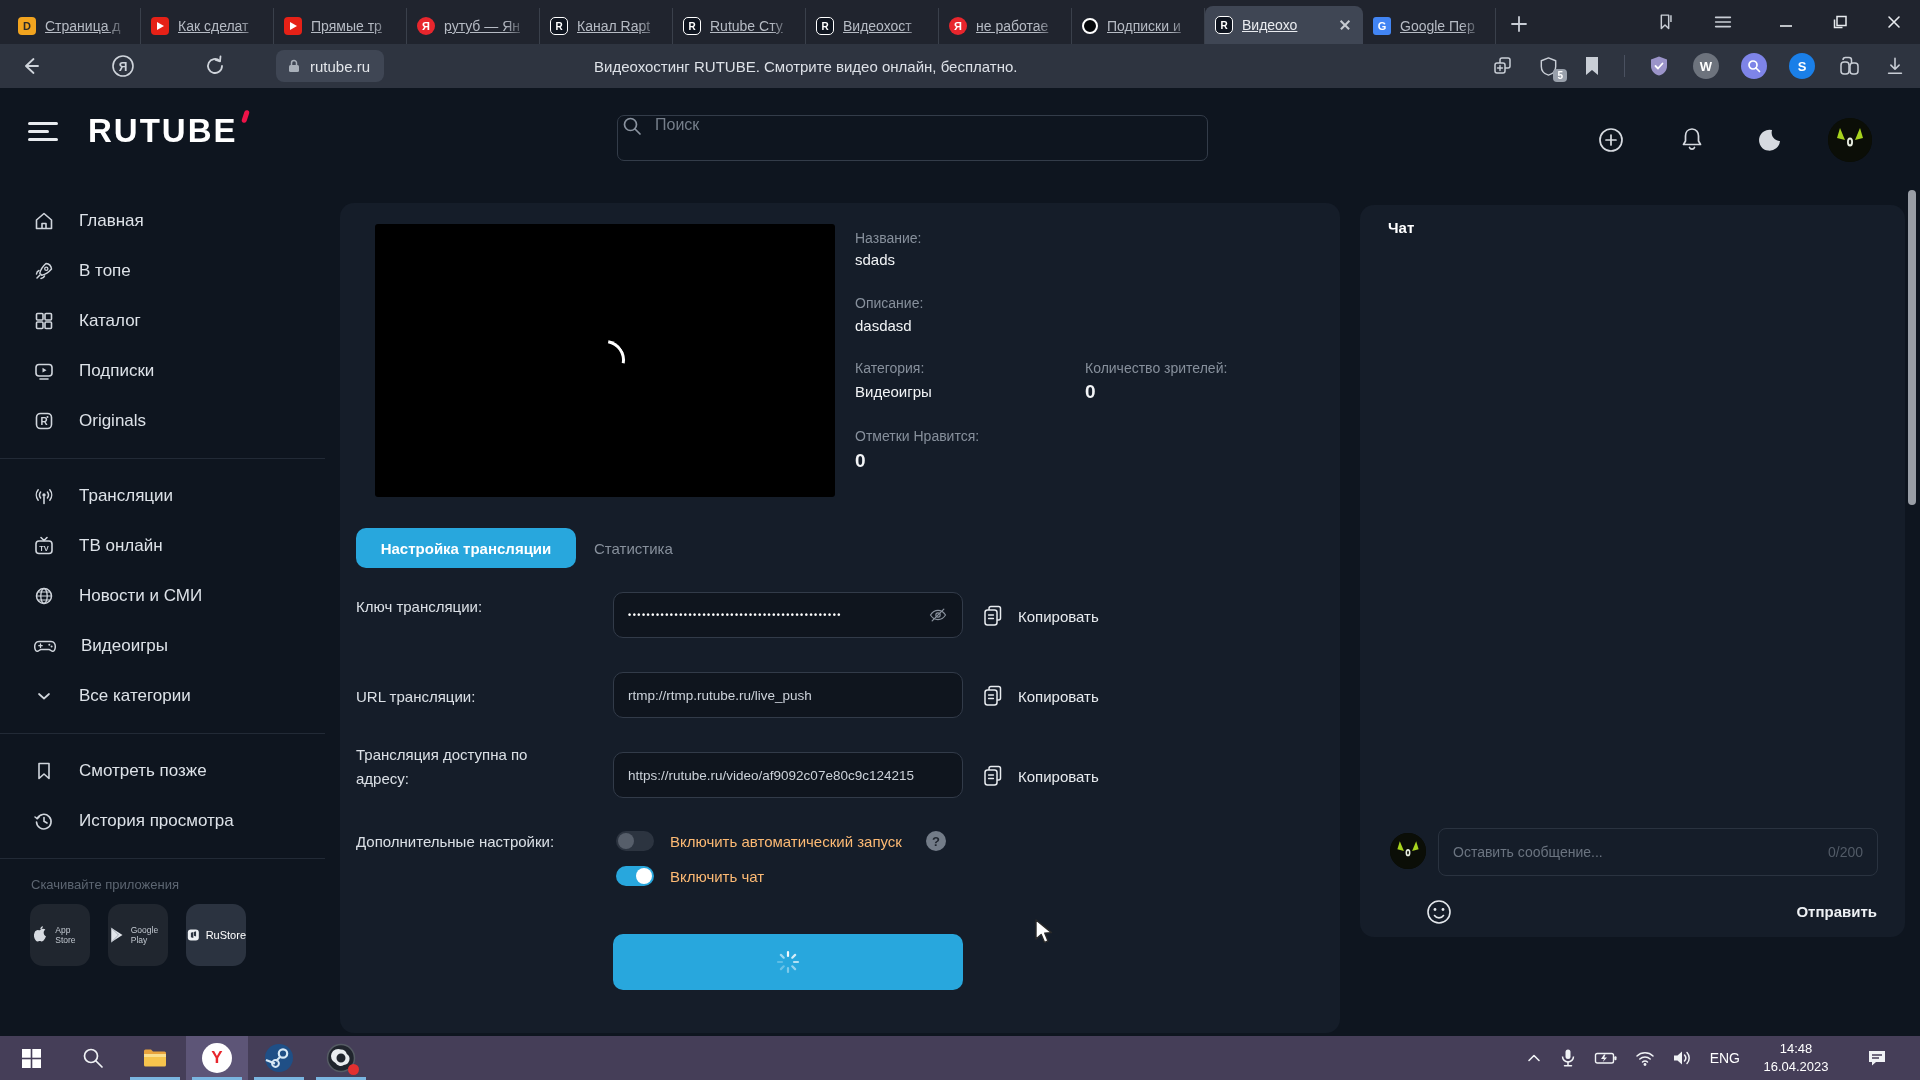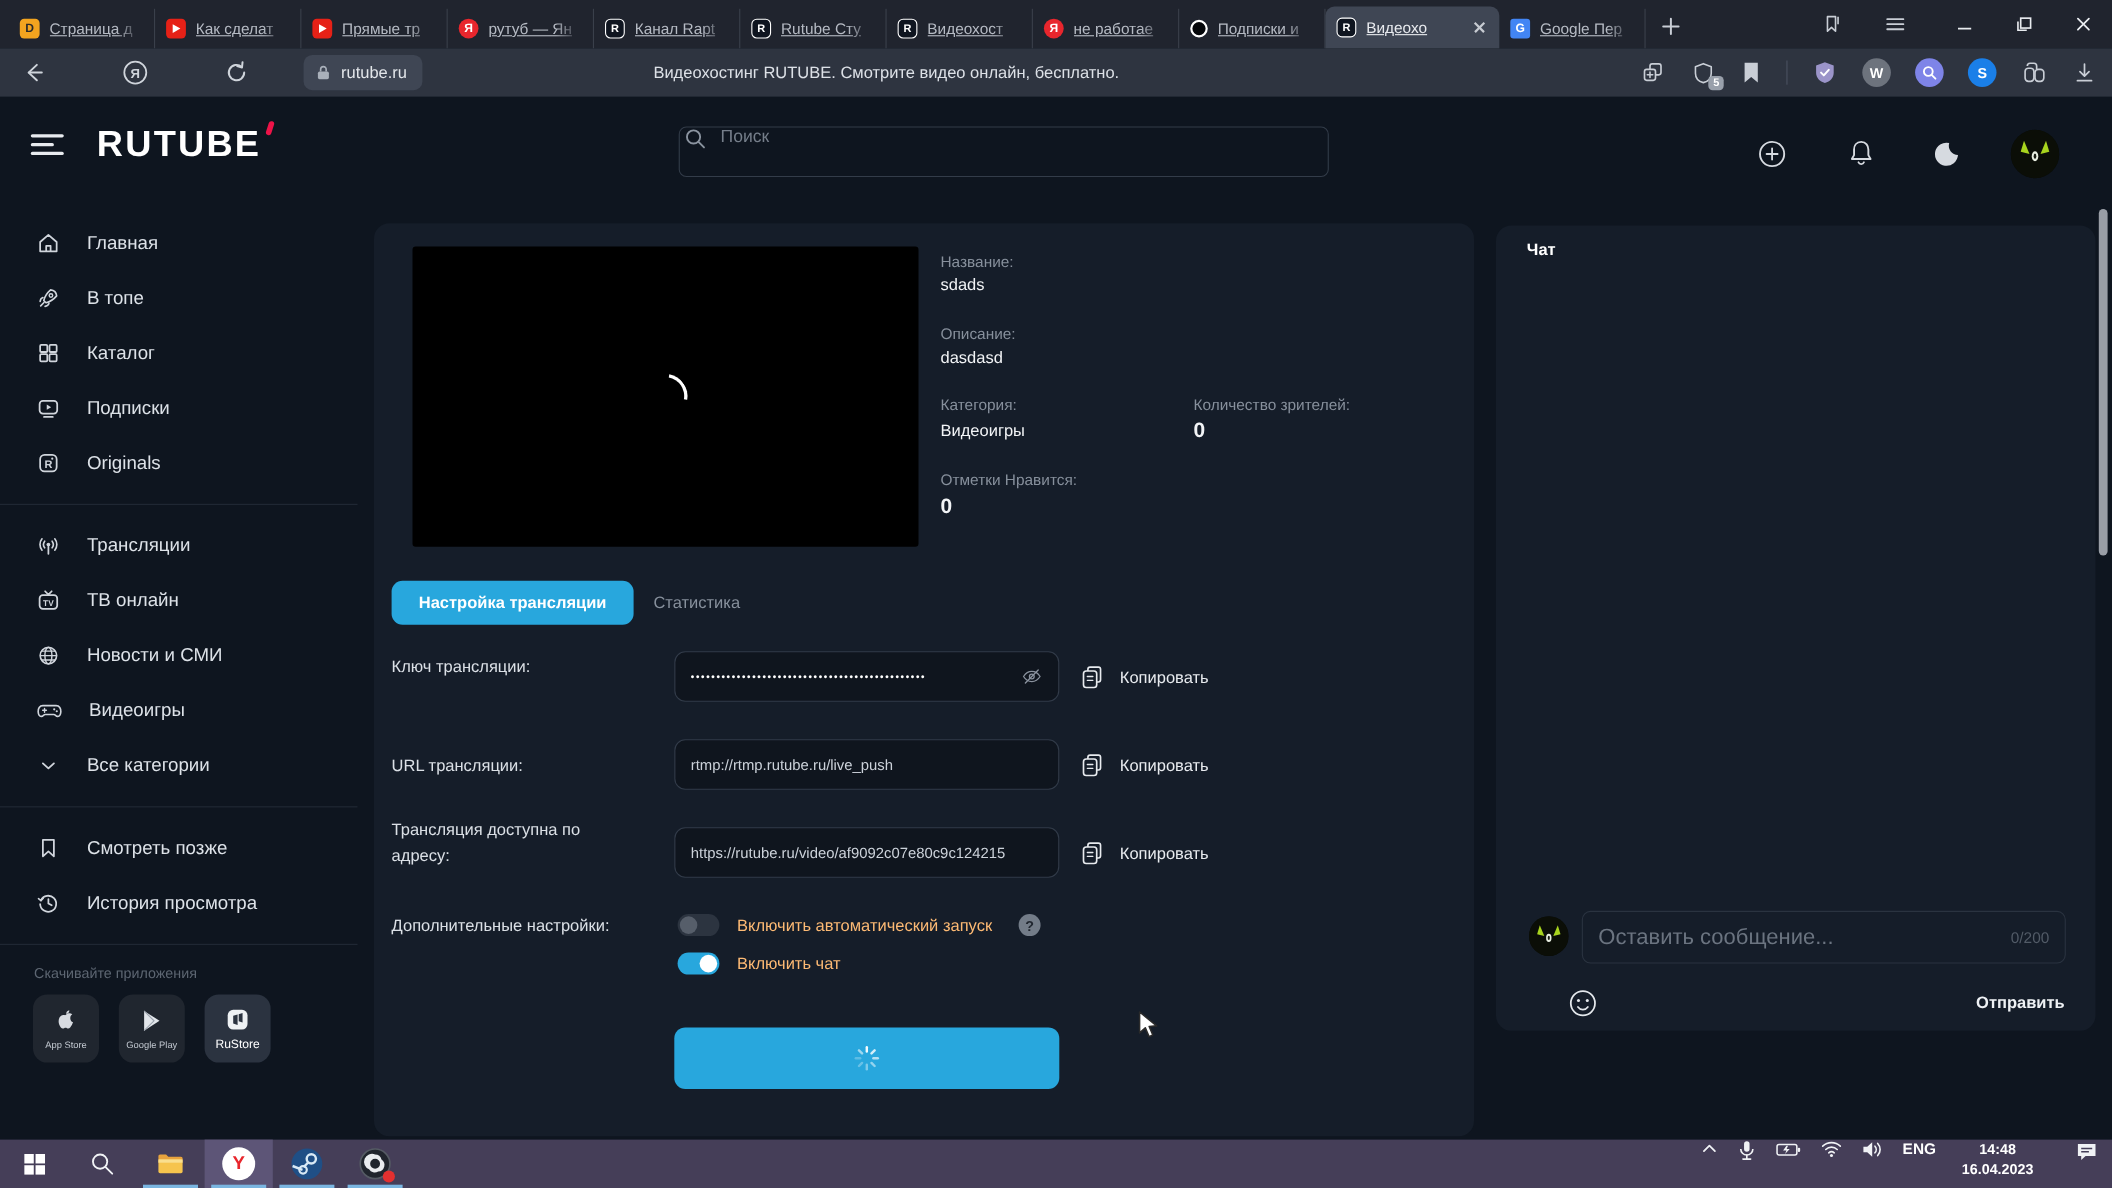--- a/index.html
+++ b/index.html
@@ -76,21 +76,21 @@
   .avatar { position:absolute; left:1828px; top:30px; width:44px; height:44px; border-radius:50%; overflow:hidden; background:#0a0c08; }
 
   
   .sidebar { position:absolute; top:88px; left:0; width:325px; bottom:0; padding-top:20px; }
   .side-item { height:50px; display:flex; align-items:center; padding-left:32px; gap:23px;
     color:#dde2e8; font-size:17px; cursor:pointer; }
   .side-item svg { flex:none; }
   .side-div { height:1px; background:#222a36; margin:12px 0; }
   .apps-title { color:#5d6672; font-size:13px; padding-left:31px; margin:18px 0 12px; }
   .apps-row { display:flex; gap:18px; padding-left:30px; }
-  .app-badge { width:60px; height:62px; border-radius:13px; background:#20262f; display:flex; flex-direction:column;
+  .app-badge { width:60px; height:62px; border-radius:13px; background:#20262f; display:flex; flex-direction:row;
     align-items:center; justify-content:center; gap:5px; color:#c2c8d0; font-size:8.5px; }
   .app-badge.rustore { background:#2b3340; color:#fff; font-size:11px; }
 
   
   .card { position:absolute; left:340px; top:115px; width:1000px; height:830px; background:#151d29; border-radius:14px; }
   .player { position:absolute; left:35px; top:21px; width:460px; height:273px; background:#000; border-radius:3px; }
   .spin-arc { position:absolute; left:210px; top:116px; width:40px; height:40px; border-radius:50%;
     border:3px solid transparent; border-right-color:#fff; transform:rotate(-35deg); }
   .f-label { position:absolute; color:#87909c; font-size:14px; }
   .f-value { position:absolute; color:#f2f4f6; font-size:15px; }
@@ -114,36 +114,36 @@
     font-size:13px; font-weight:700; display:flex; align-items:center; justify-content:center; }
   .submit { position:absolute; left:273px; top:731px; width:350px; height:56px; background:#28a7dd; border-radius:10px;
     display:flex; align-items:center; justify-content:center; cursor:pointer; }
 
   
   .chat { position:absolute; left:1360px; top:117px; width:545px; height:732px; background:#151d29; border-radius:14px; }
   .chat-title { position:absolute; left:28px; top:14px; color:#fff; font-size:15px; font-weight:700; }
   .chat-avatar { position:absolute; left:30px; top:628px; width:36px; height:36px; border-radius:50%; overflow:hidden; background:#0a0c08; }
   .chat-input { position:absolute; left:78px; top:623px; width:440px; height:48px; border:1px solid #2a3340; border-radius:8px;
     display:flex; align-items:center; padding:0 14px; gap:10px; }
-  .chat-input input { flex:1; background:transparent; border:none; outline:none; color:#9aa3ae; font-size:20px;
+  .chat-input input { flex:1; background:transparent; border:none; outline:none; color:#9aa3ae; font-size:14px;
     font-family:"Liberation Sans",sans-serif; }
   .chat-input input::placeholder { color:#6b7480; }
   .counter { color:#525b67; font-size:14px; }
   .send-btn { position:absolute; right:28px; top:698px; color:#eef1f4; font-size:15px; font-weight:700; cursor:pointer; }
   .smiley { position:absolute; left:64px; top:692px; }
 
   .scroll-thumb { position:absolute; left:1908px; top:102px; width:8px; height:315px; background:#999ea6; border-radius:4px; }
   .cursor { position:absolute; left:1033px; top:830px; z-index:50; }
 
   
   .taskbar { position:absolute; bottom:0; left:0; width:1920px; height:44px; background:#453e58; display:flex; }
   .tb-app { width:62px; height:44px; display:flex; align-items:center; justify-content:center; position:relative; cursor:pointer; }
   .tb-app.hl { background:#5d5577; }
   .tb-app.run:after { content:""; position:absolute; bottom:0; left:6px; right:6px; height:3px; background:#7ab5e0; }
-  .tray { margin-left:auto; display:flex; gap:17px; padding-right:6px;font-weight:bold; }
+  .tray { margin-left:auto; display:flex; align-items:center; gap:17px; padding-right:26px; }
   .tray-lang { color:#fff; font-size:14px; }
   .tray-clock { color:#fff; font-size:13px; text-align:center; line-height:1.35; min-width:78px; }
 </style>
 </head>
 <body>
 
 <div class="screen">
 
   <div class="tabbar">
     <div class="tabs">

